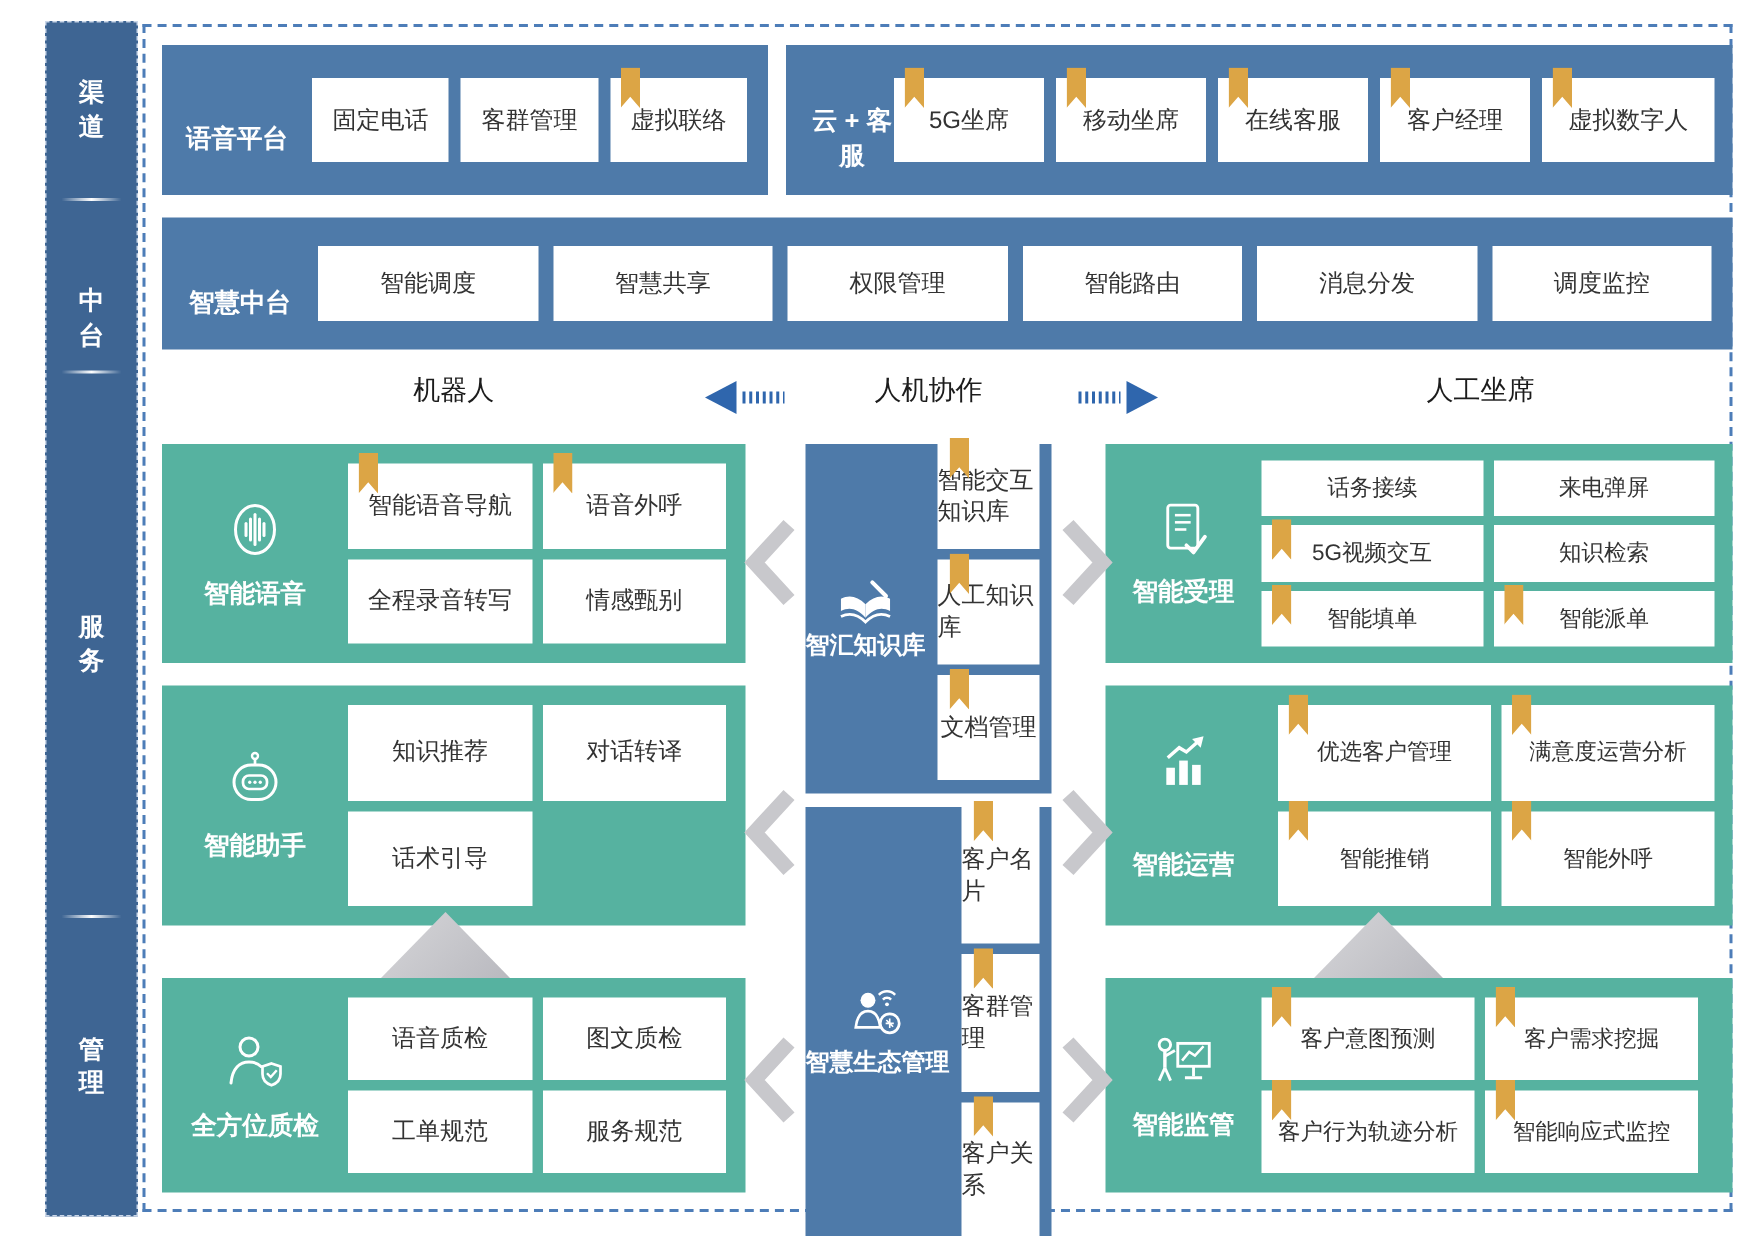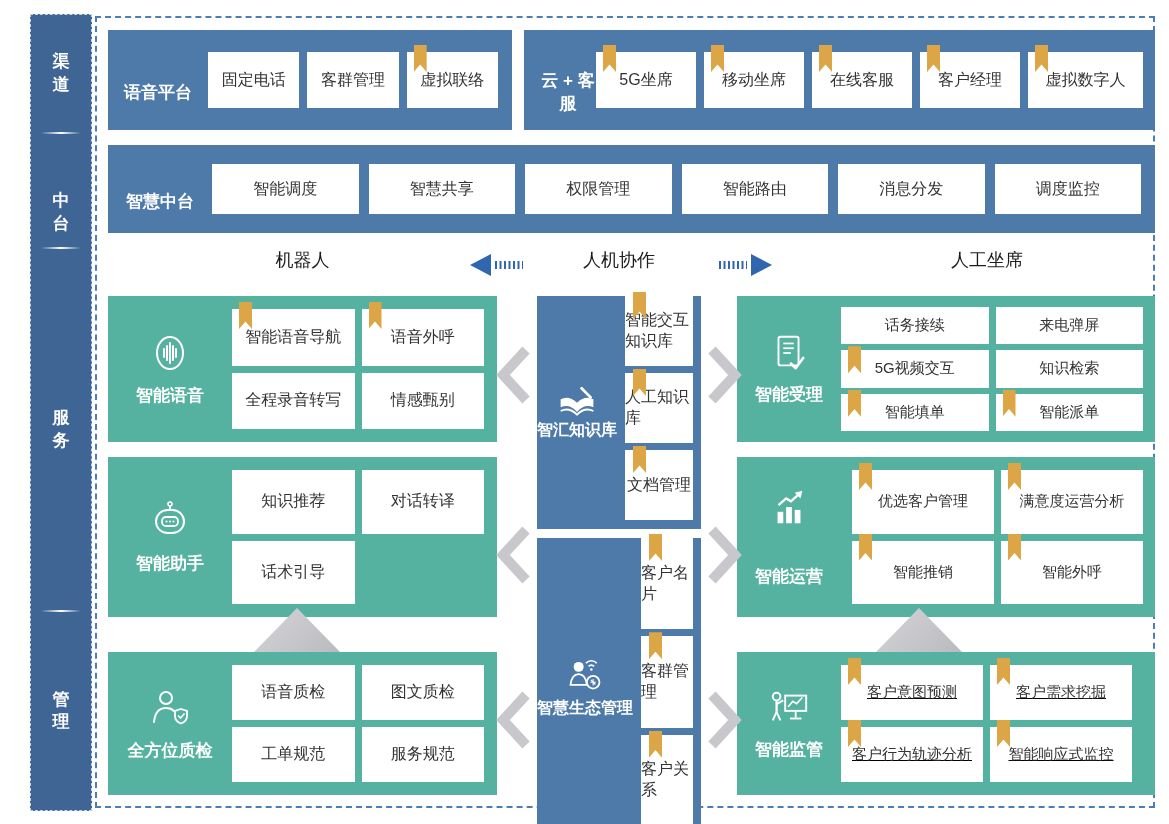--- a/index.html
+++ b/index.html
@@ -385,21 +385,21 @@
         <line x1="9" y1="18" x2="16" y2="14" stroke="#fff" stroke-width="2"></line>
         <line x1="9" y1="26" x2="5" y2="35" stroke="#fff" stroke-width="2"></line>
         <line x1="9" y1="26" x2="13" y2="35" stroke="#fff" stroke-width="2"></line>
         <rect x="18" y="9" width="22" height="16" fill="none" stroke="#fff" stroke-width="2"></rect>
         <polyline points="21,21 26,15 30,17.5 36,11" fill="none" stroke="#fff" stroke-width="1.8"></polyline>
         <line x1="29" y1="25" x2="29" y2="32" stroke="#fff" stroke-width="2"></line>
         <line x1="23" y1="33" x2="35" y2="33" stroke="#fff" stroke-width="2"></line>
       </svg>
       <div class="t">智能监管</div>
     </div>
-    <div class="grid2" style="margin:13px 23px 13px 0;text-decoration:underline;">
+    <div class="grid2" style="margin:13px 23px 13px 0;">
       <div class="wbox">
         <span class="bm"></span>
         <span>客户意图预测</span>
         </div>
       <div class="wbox">
         <span class="bm"></span>
         <span>客户需求挖掘</span>
         </div>
       <div class="wbox">
         <span class="bm"></span>

